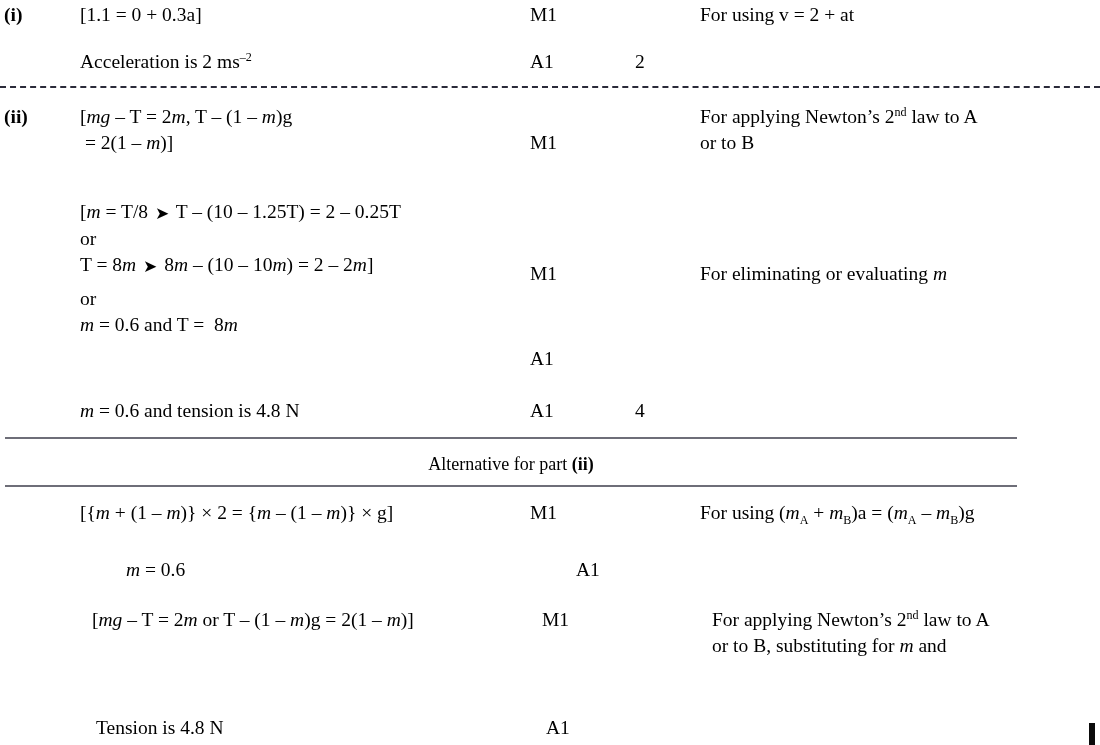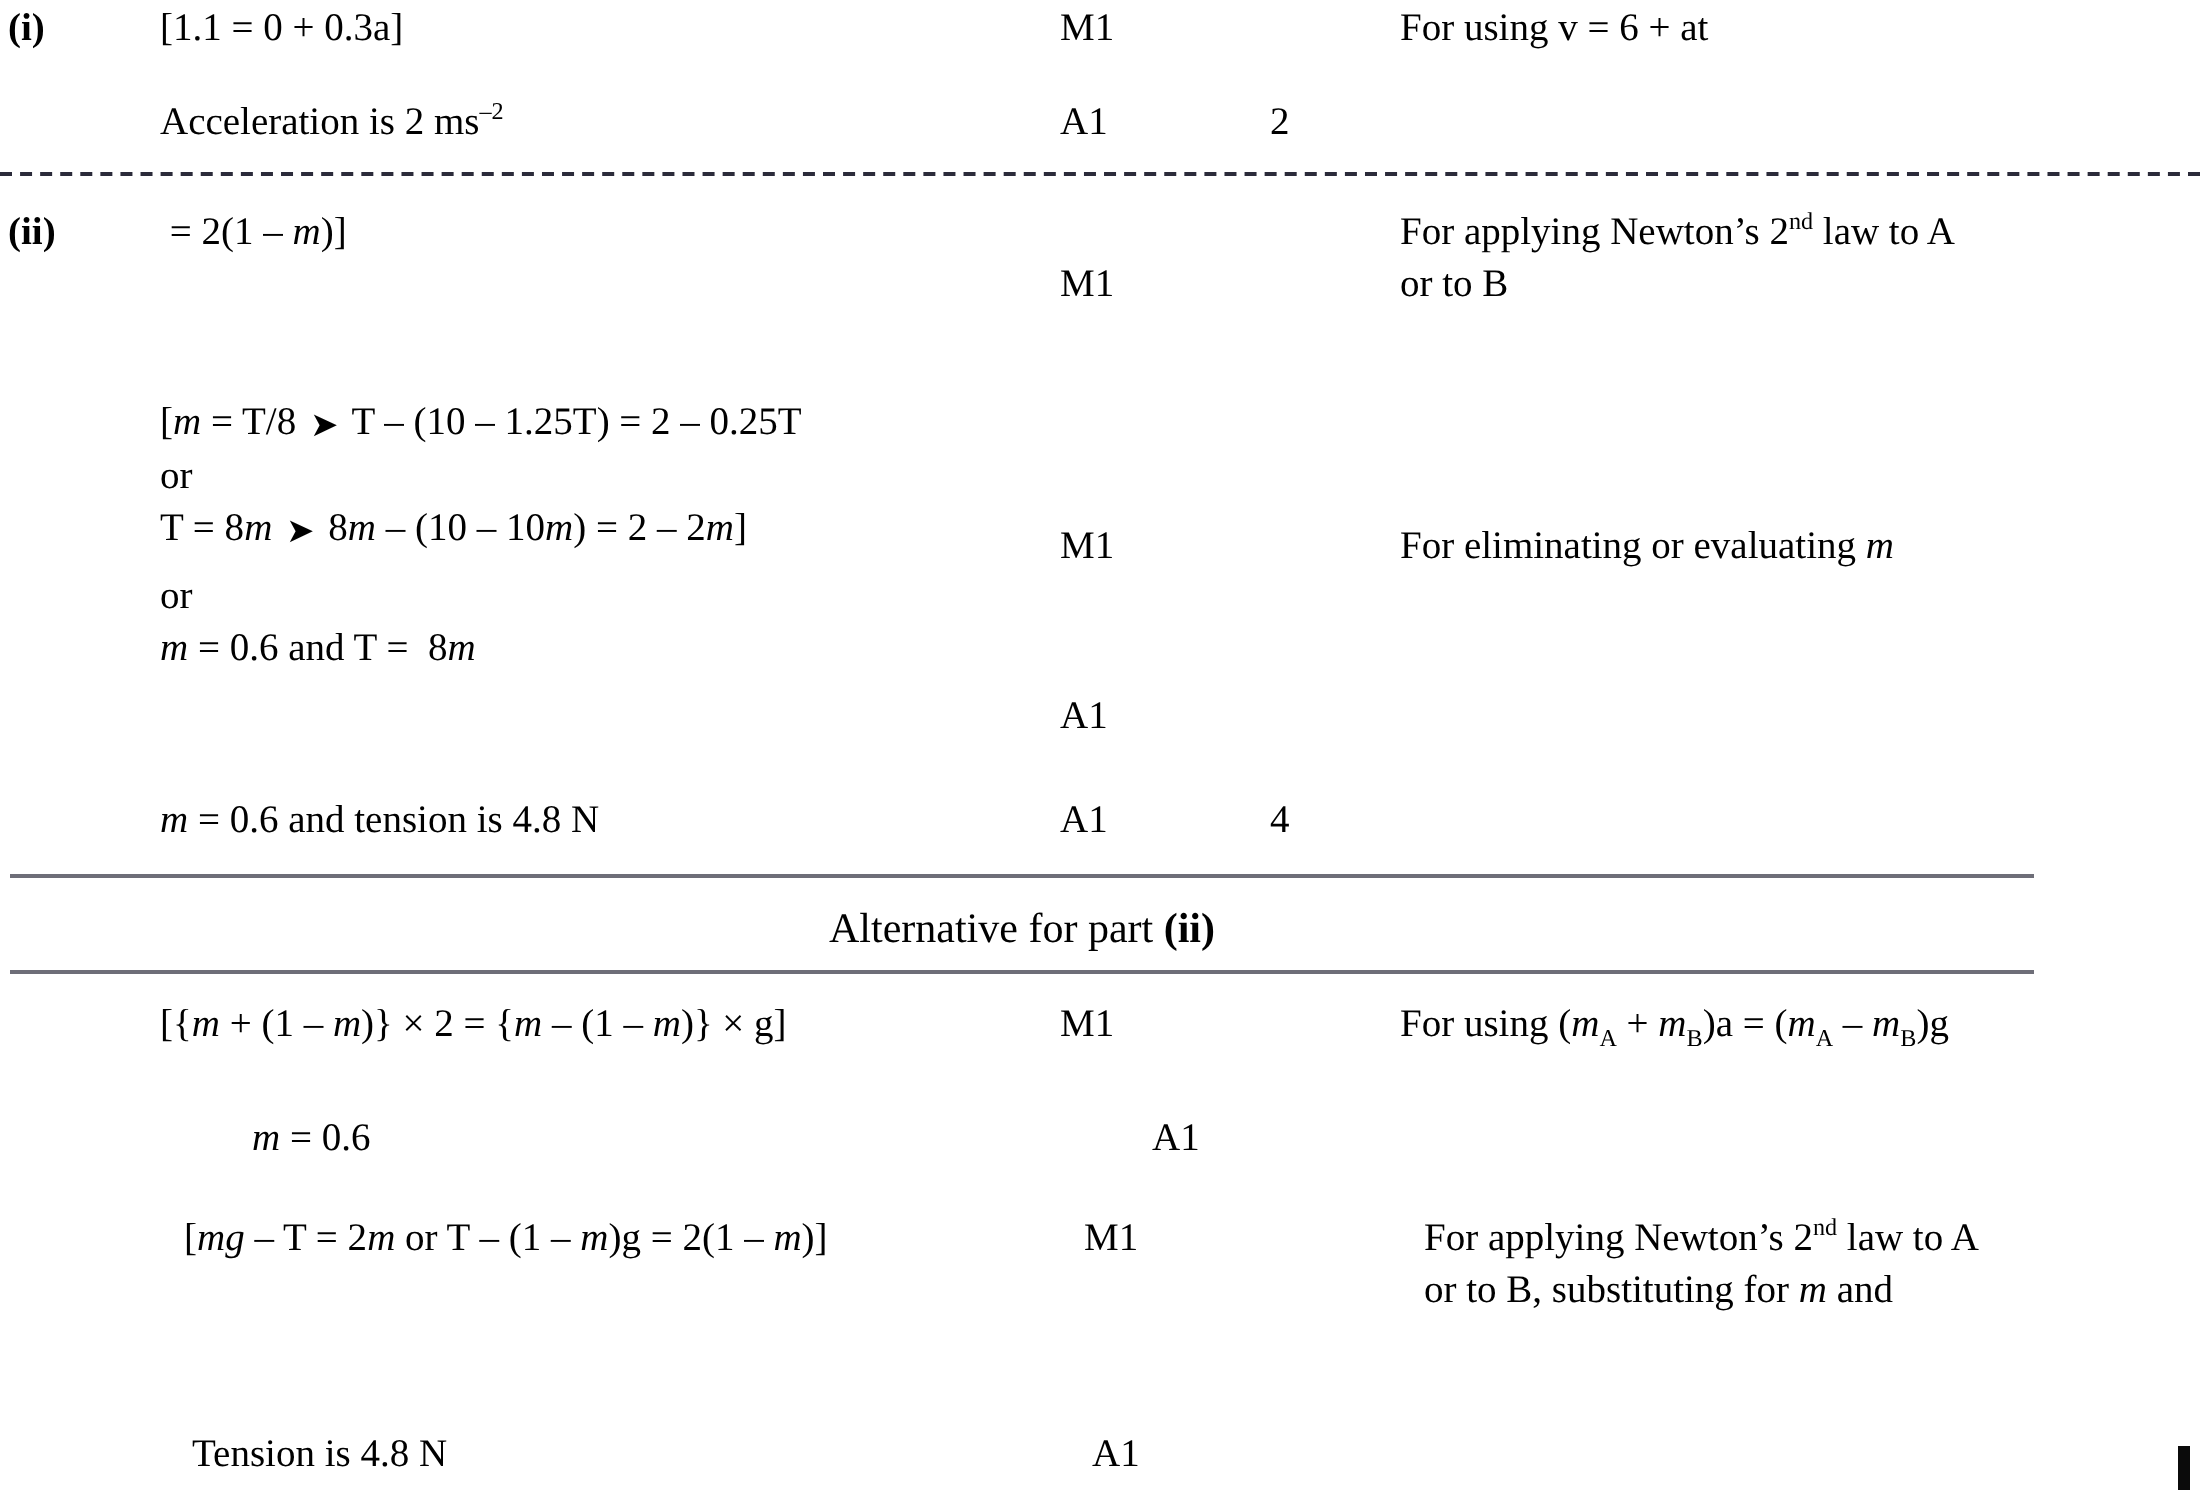--- a/index.html
+++ b/index.html
@@ -64,60 +64,61 @@
     left: 5px;
     width: 1012px;
     height: 0;
     border-top: 2px solid #6e6e78;
   }
   .alt-title {
     position: absolute;
     left: 0;
     width: 1022px;
     text-align: center;
-    font-size: 21px;
+    font-size: 18px;
     line-height: 26px;
   }
   .edge-mark {
     position: absolute;
     background: #0b0b0b;
   }
 </style>
 </head>
 <body>
 
 <div class="page">
 
   <div class="row" style="top:2px; left:0;">
     <div class="col-part">(i)</div>
     <div class="col-work">
       <div class="line">[1.1 = 0 + 0.3a]</div>
     </div>
     <div class="col-mark">M1</div>
     <div class="col-total"></div>
     <div class="col-note">
-      <div class="line">For using v = 6 + at</div>
+      <div class="line">For using v = 2 + at</div>
     </div>
   </div>
 
   <div class="row" style="top:49px; left:0;">
     <div class="col-part"></div>
     <div class="col-work">
       <div class="line">Acceleration is 2 ms<sup>–2</sup></div>
     </div>
     <div class="col-mark">A1</div>
     <div class="col-total">2</div>
     <div class="col-note"></div>
   </div>
 
   <div class="dashed-rule" style="top:86px;"></div>
 
   <div class="row" style="top:104px; left:0;">
     <div class="col-part">(ii)</div>
     <div class="col-work">
+      <div class="line">[<i>mg</i> – T = 2<i>m</i>, T – (1 – <i>m</i>)g</div>
       <div class="line">&nbsp;= 2(1 – <i>m</i>)]</div>
     </div>
     <div class="col-mark" style="padding-top:26px;">M1</div>
     <div class="col-total"></div>
     <div class="col-note">
       <div class="line">For applying Newton’s 2<sup>nd</sup> law to A</div>
       <div class="line">or to B</div>
     </div>
   </div>
 

